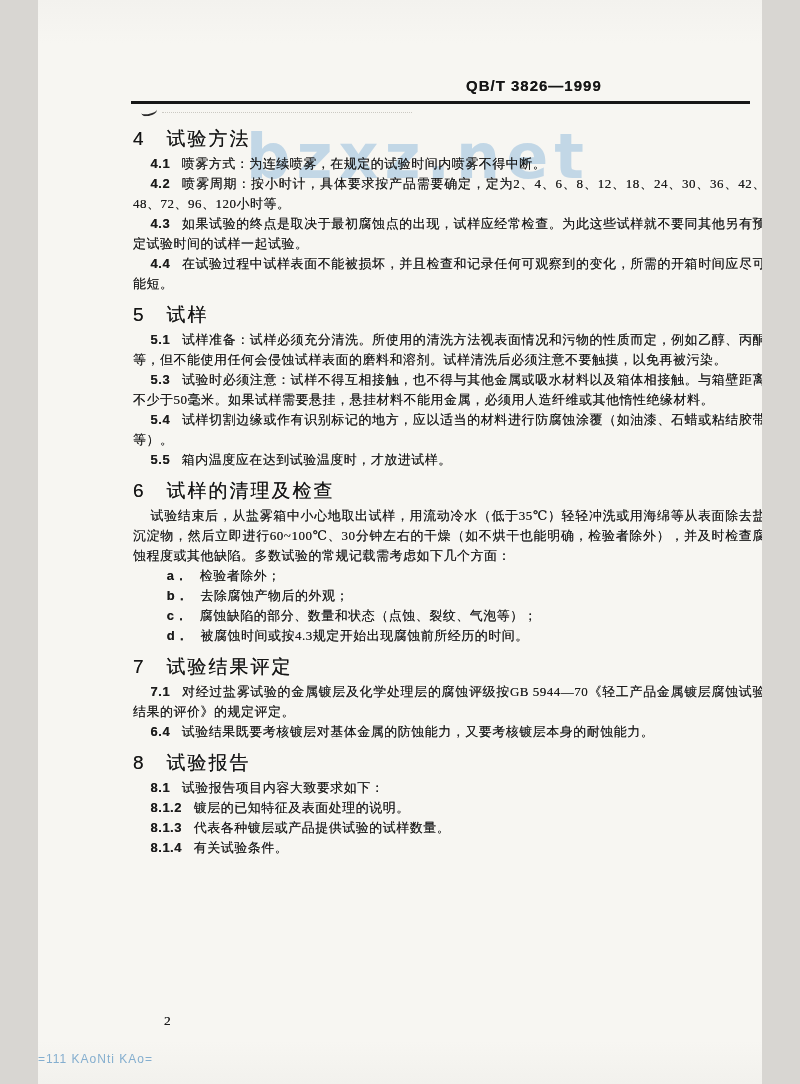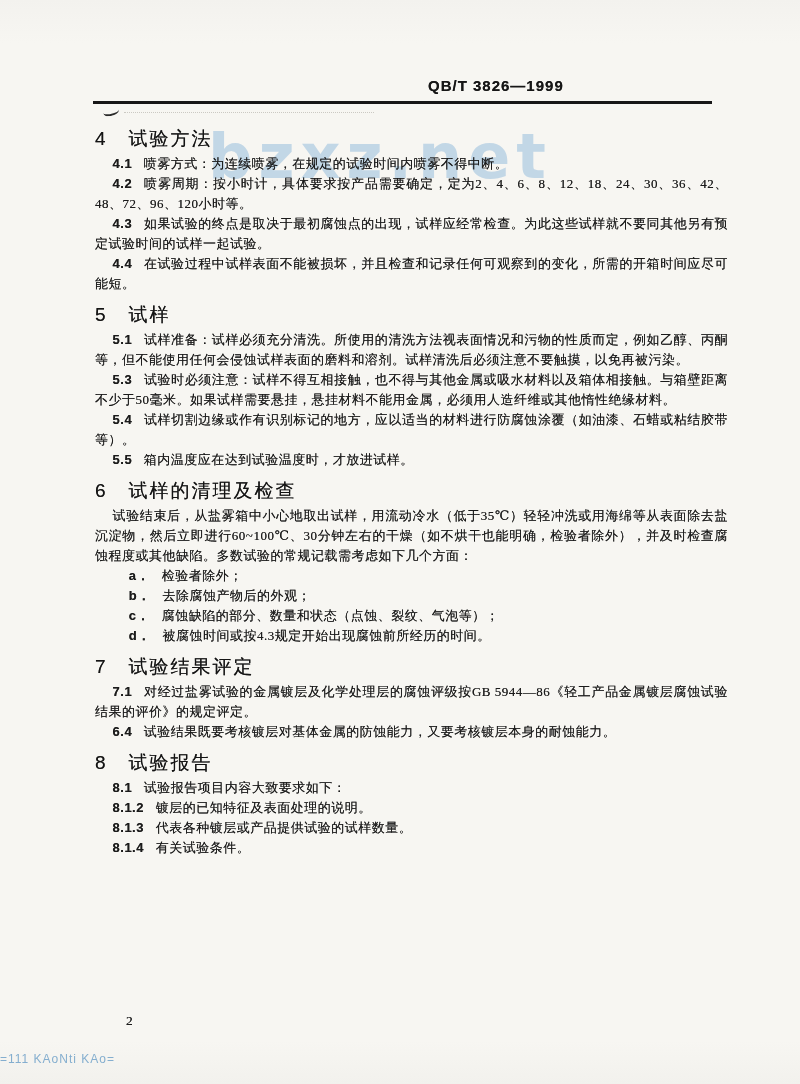--- a/index.html
+++ b/index.html
@@ -1,18 +1,18 @@
 <!DOCTYPE html>
 <html><head>
 <meta charset="utf-8">
 <style>
   html, body { margin: 0; padding: 0; background: #d8d6d2; }
   .page {
     position: relative;
-    width: 800px;
+    width: 724px;
     height: 1084px;
     margin: 0 auto;
     background: linear-gradient(180deg, #f3f2ee 0%, #f7f6f2 4%, #f7f6f2 96%, #f2f1ed 100%);
     overflow: hidden;
     font-family: "Liberation Serif", "DejaVu Serif", serif;
     color: #1b1b1b;
   }
   
   .std-number {
     position: absolute;
@@ -144,21 +144,21 @@
       <section>
         <h2 class="sec-heading">6　试样的清理及检查</h2>
         <p class="para"><span>试验结束后，从盐雾箱中小心地取出试样，用流动冷水（低于35℃）轻轻冲洗或用海绵等从表面除去盐沉淀物，然后立即进行60~100℃、30分钟左右的干燥（如不烘干也能明确，检验者除外），并及时检查腐蚀程度或其他缺陷。多数试验的常规记载需考虑如下几个方面：</span></p>
         <p class="list"><b class="num">a．</b><span>检验者除外；</span></p>
         <p class="list"><b class="num">b．</b><span>去除腐蚀产物后的外观；</span></p>
         <p class="list"><b class="num">c．</b><span>腐蚀缺陷的部分、数量和状态（点蚀、裂纹、气泡等）；</span></p>
         <p class="list"><b class="num">d．</b><span>被腐蚀时间或按4.3规定开始出现腐蚀前所经历的时间。</span></p>
       </section>
       <section>
         <h2 class="sec-heading">7　试验结果评定</h2>
-        <p class="clause"><b class="num">7.1</b><span>对经过盐雾试验的金属镀层及化学处理层的腐蚀评级按GB 5944—86《轻工产品金属镀层腐蚀试验结果的评价》的规定评定。</span></p>
+        <p class="clause"><b class="num">7.1</b><span>对经过盐雾试验的金属镀层及化学处理层的腐蚀评级按GB 5944—70《轻工产品金属镀层腐蚀试验结果的评价》的规定评定。</span></p>
         <p class="clause"><b class="num">6.4</b><span>试验结果既要考核镀层对基体金属的防蚀能力，又要考核镀层本身的耐蚀能力。</span></p>
       </section>
       <section>
         <h2 class="sec-heading">8　试验报告</h2>
         <p class="clause"><b class="num">8.1</b><span>试验报告项目内容大致要求如下：</span></p>
         <p class="clause"><b class="num">8.1.2</b><span>镀层的已知特征及表面处理的说明。</span></p>
         <p class="clause"><b class="num">8.1.3</b><span>代表各种镀层或产品提供试验的试样数量。</span></p>
         <p class="clause"><b class="num">8.1.4</b><span>有关试验条件。</span></p>
       </section>
     </main>

